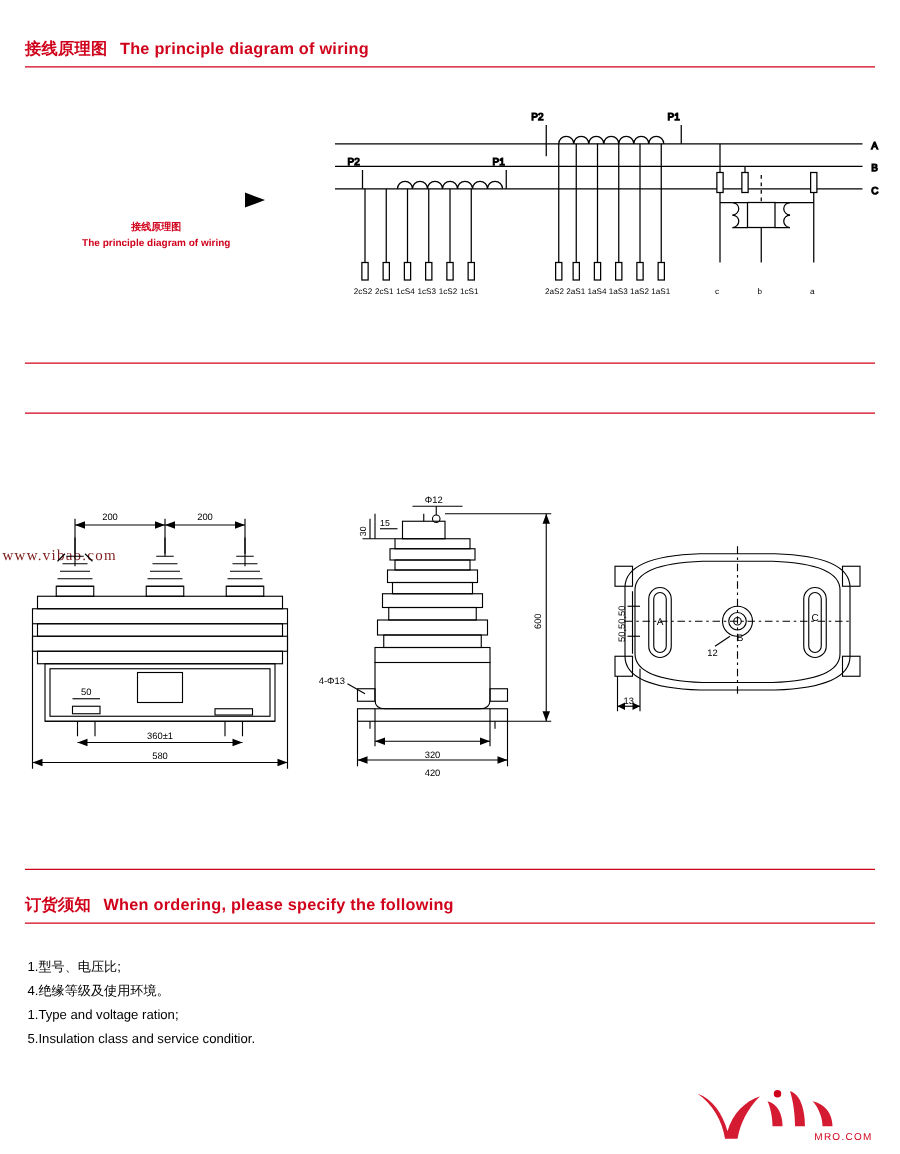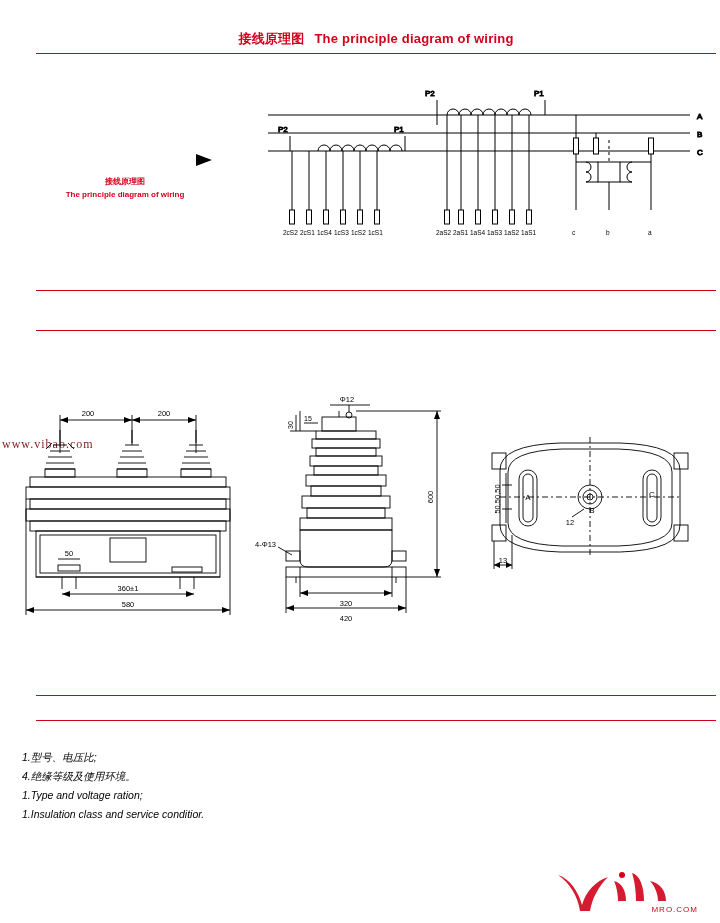--- a/index.html
+++ b/index.html
@@ -12,23 +12,22 @@
     height: 923px;
     position: relative;
     font-family: "Liberation Sans", sans-serif;
     color: #000;
     overflow: hidden;
   }
 
   
   .section {
     position: absolute;
-    left: 36px;
+    left: 20px;
     width: 680px;
-    text-align: center;
   }
   .sec-title {
     font-size: 13px;
     font-weight: bold;
     color: #d0021b;
     white-space: nowrap;
     letter-spacing: 0.2px;
   }
   .sec-title .cn { margin-right: 10px; }
   .rule {
@@ -60,25 +59,24 @@
   #dim-area {
     position: absolute;
     left: 0; top: 375px;
     width: 720px; height: 300px;
   }
 
   
   #ordering-list {
     position: absolute;
     left: 22px;
-    top: 748px;
+    top: 765px;
     font-size: 10.5px;
     line-height: 19px;
     color: #000;
-    font-style: italic;
   }
   #ordering-list div { white-space: nowrap; }
 
   
   .wm-left {
     position: absolute;
     left: 2px;
     top: 437px;
     font-size: 12px;
     color: #7f1d1d;
@@ -434,28 +432,31 @@
       <text x="503" y="188" text-anchor="middle">13</text>
     </g>
   </svg>
 </div>
 
 <div class="section" style="top:690px;">
   <div class="rule"></div>
 </div>
 
 <div class="section" style="top:715px;">
+  <div class="sec-title">
+    <span class="cn">订货须知</span><span>When ordering, please specify the following</span>
+  </div>
   <div class="rule"></div>
 </div>
 
 <div id="ordering-list">
   <div>1.型号、电压比;</div>
   <div>4.绝缘等级及使用环境。</div>
   <div>1.Type and voltage ration;</div>
-  <div>1.Insulation class and service conditior.</div>
+  <div>5.Insulation class and service conditior.</div>
 </div>
 
 <svg id="logo" viewBox="0 0 150 46">
   <g fill="#d0021b">
     <path d="M6,6 C18,10 26,22 30,36 C34,22 44,12 56,8 C46,18 40,30 38,42 L28,42 C26,28 18,14 6,6 Z" opacity="0.9"></path>
     <path d="M62,12 C70,14 74,22 74,32 L66,32 C66,24 64,16 62,12 Z" opacity="0.9"></path>
     <circle cx="70" cy="6" r="3"></circle>
     <path d="M80,4 C88,6 92,18 92,32 L84,32 C84,20 82,10 80,4 Z" opacity="0.9"></path>
     <path d="M98,12 C108,14 114,22 114,32 L106,32 C106,24 102,16 98,12 Z" opacity="0.9"></path>
   </g>

